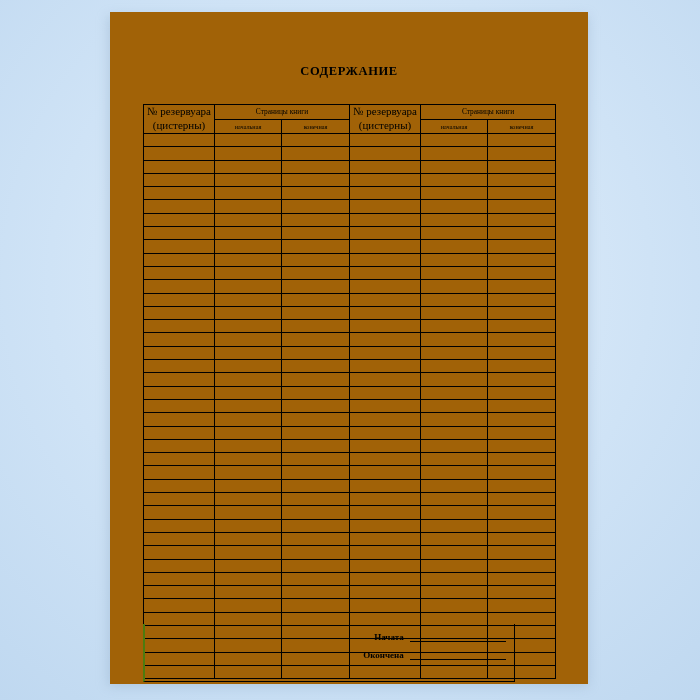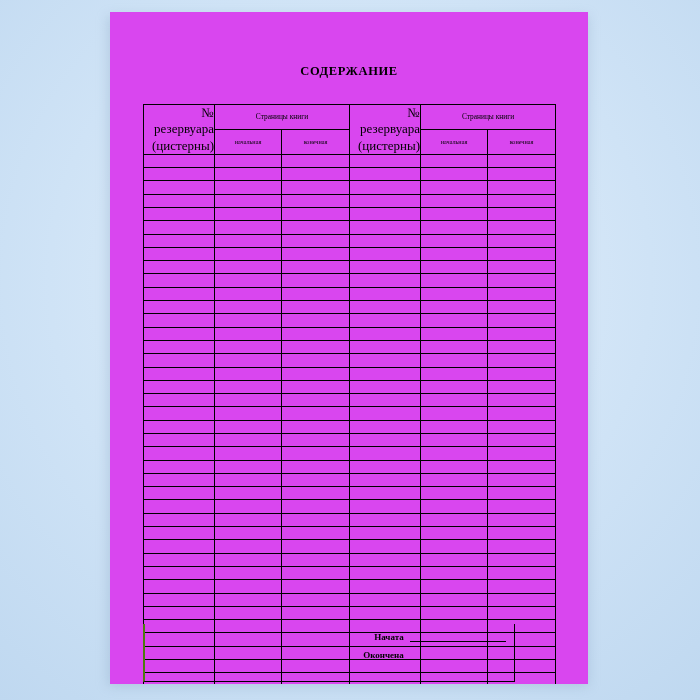--- a/index.html
+++ b/index.html
@@ -29,21 +29,21 @@
     height: 670px;
     background: rgba(120, 150, 180, 0.30);
     filter: blur(6px);
   }
   .page {
     position: absolute;
     left: 110px;
     top: 12px;
     width: 478px;
     height: 672px;
-    background: #d946ef;
+    background: #a16207;
     box-sizing: border-box;
     overflow: hidden;
   }
   .doc-title {
     position: absolute;
     left: 0;
     top: 52px;
     width: 478px;
     text-align: center;
     font-size: 12.5px;
@@ -63,23 +63,23 @@
     table-layout: fixed;
   }
   table.content-table td,
   table.content-table th {
     border: 1px solid #000;
     padding: 0;
     font-weight: normal;
     color: #000;
   }
   th.hdr-res {
-    font-size: 13px;
+    font-size: 11px;
     line-height: 1.25;
-    text-align: right;
+    text-align: center;
     height: 28px;
     vertical-align: middle;
     font-weight: bold;
   }
   th.hdr-pages {
     font-size: 7.4px;
     text-align: center;
     height: 13px;
     vertical-align: middle;
     font-weight: bold;

